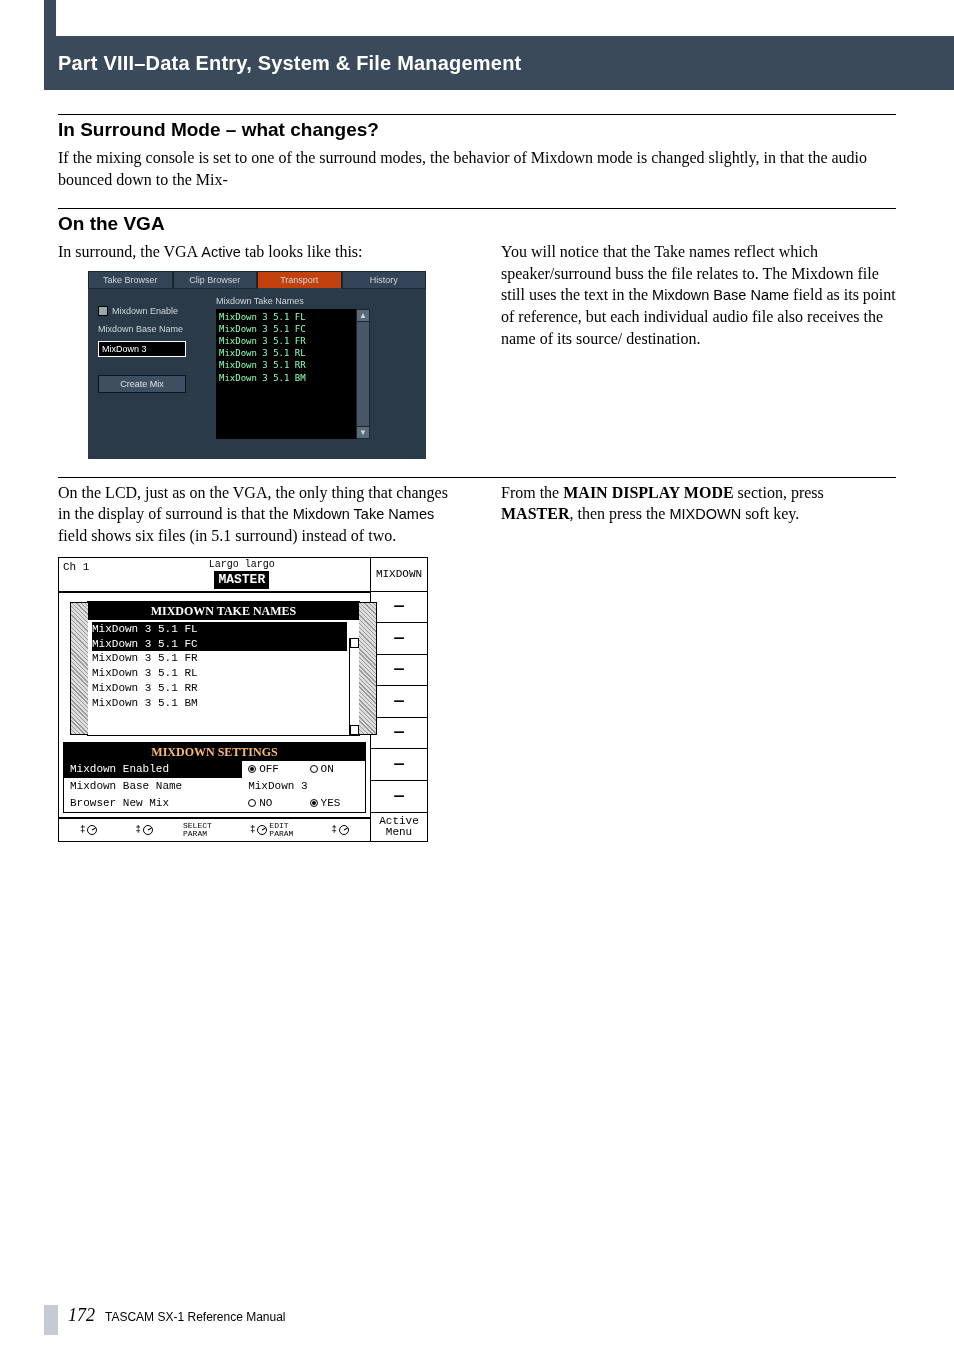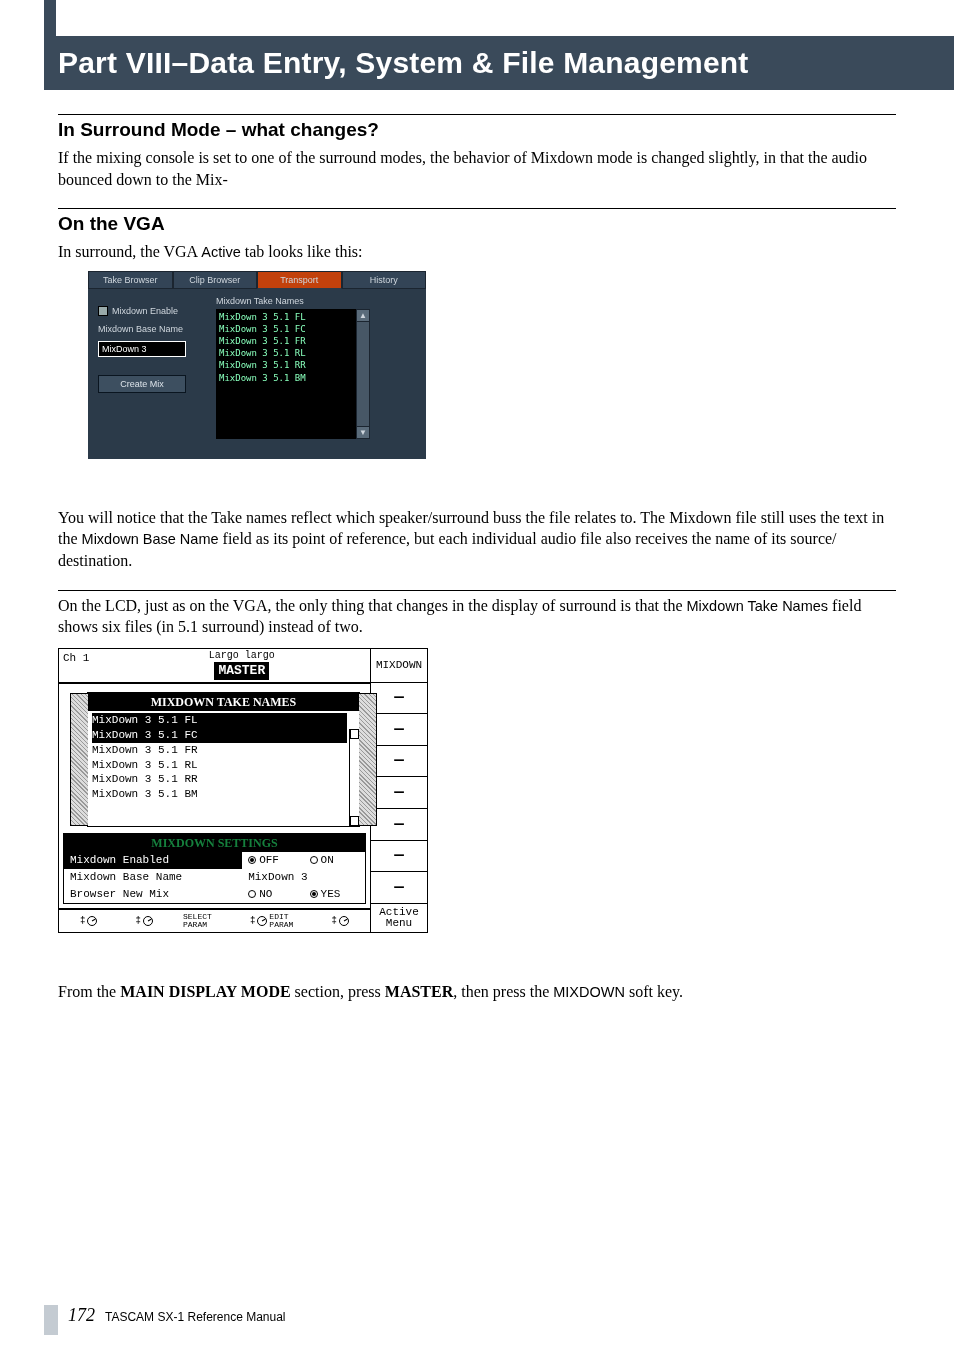--- a/index.html
+++ b/index.html
@@ -19,21 +19,21 @@
     position: absolute;
     left: 44px; top: 36px; right: 0; height: 54px;
     background: #3a4a5a;
     display: flex; align-items: center;
     padding-left: 14px;
   }
   .bluebar h1 {
     color: #fff;
     font-family: "Segoe UI", "Helvetica Neue", Arial, sans-serif;
     font-weight: 700;
-    font-size: 30px;
+    font-size: 20px;
     letter-spacing: 0.2px;
   }
 
   .content {
     position: absolute;
     left: 58px; right: 58px; top: 108px;
     bottom: 60px;
   }
   hr.rule {
     border: none;
@@ -42,21 +42,20 @@
   }
   h2.section {
     font-family: "Segoe UI", "Helvetica Neue", Arial, sans-serif;
     font-weight: 700;
     font-size: 19px;
     margin: 2px 0 6px 0;
   }
   .twocol {
     display: flex;
     gap: 48px;
-    flex-direction: column;
   }
   .col { flex: 1 1 0; font-size: 16px; line-height: 1.35; }
   .col p { margin: 0; }
   .sans { font-family: Arial, "Helvetica Neue", sans-serif; font-size: 14.5px; }
   .bold { font-weight: 700; }
 
   
   .vga {
     width: 338px; height: 188px;
     background: #2b3a49;
@@ -151,21 +150,21 @@
   .lcd-panel-body { background:#fff; padding:2px 4px; }
   .lcd-panel-body .row { display:flex; }
   .lcd-panel-body .row.hl { background:#000; color:#fff; }
   .lcd-scrollcol { position:absolute; right:0; top:18px; bottom:0; width:10px; border-left:1px solid #000; background:#fff;}
   .lcd-scrollcol .blk { position:absolute; left:0; right:0; height:10px; background:#fff; border:1px solid #000;}
 
   .lcd-settings {
     border:1px solid #000; margin: 4px 4px;
   }
   .lcd-settings .hdr {
-    background:#000; color:#15803d; font-weight:bold; font-family:"Times New Roman",serif;
+    background:#000; color:#fdba74; font-weight:bold; font-family:"Times New Roman",serif;
     text-align:center; font-size:12px; padding:1px 0;
   }
   .lcd-settings table { width:100%; border-collapse:collapse; font-size:11px;}
   .lcd-settings td { padding:1px 6px; }
   .lcd-settings tr.hl td:first-child { background:#000; color:#fff;}
   .radio { display:inline-block; width:8px; height:8px; border:1px solid #000; border-radius:50%; vertical-align:middle; margin-right:3px; position:relative;}
   .radio.on::after{content:""; position:absolute; left:1px; top:1px; right:1px; bottom:1px; background:#000; border-radius:50%;}
 
   .lcd-bottom { border-top:2px solid #000; display:flex; justify-content:space-around; padding:3px 2px; font-size:9px; position:relative;}
   .lcd-knob { display:flex; align-items:center; gap:2px;}

